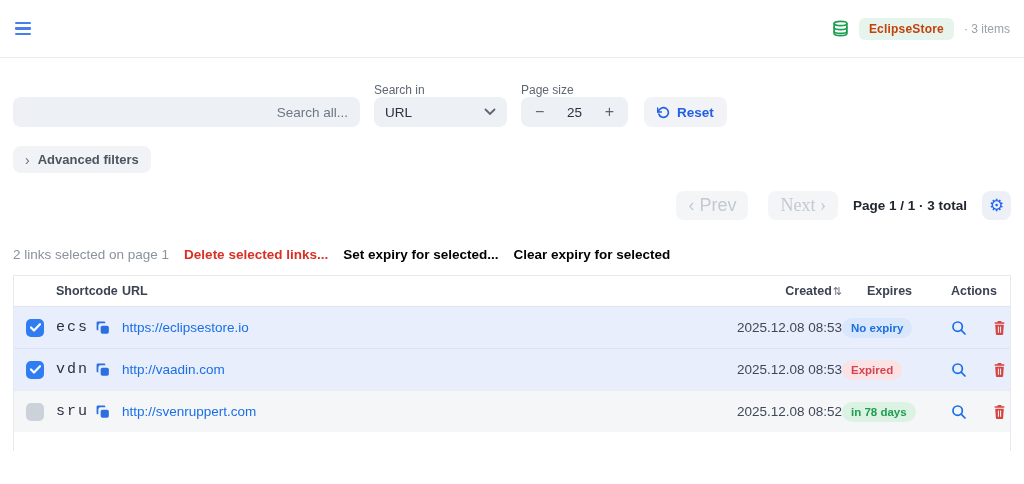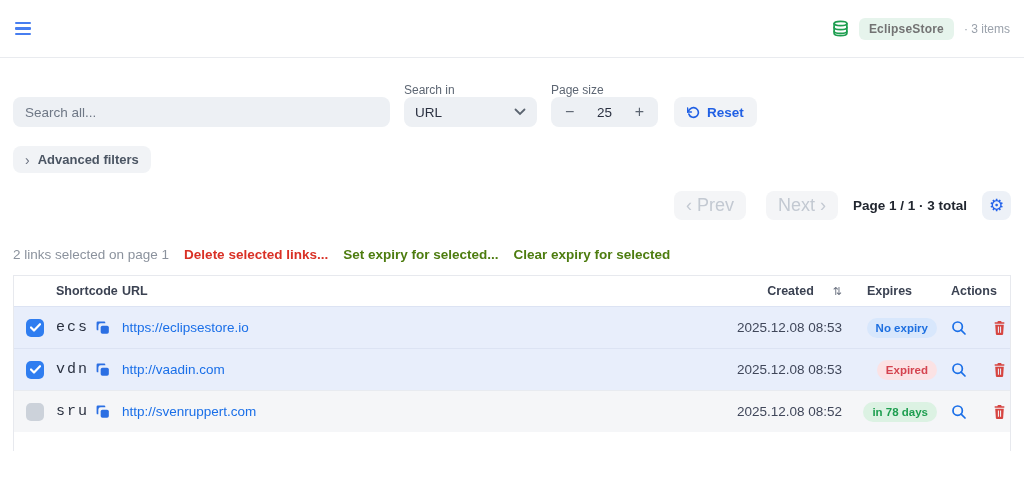--- a/index.html
+++ b/index.html
@@ -7,34 +7,34 @@
     font-family:"Liberation Sans", sans-serif; color:#252b37; }
 
   
   .topbar { height:58px; display:flex; align-items:center; justify-content:space-between;
     padding:0 14px 0 15px; border-bottom:1px solid #e9ebef; background:#fff; }
   .menu-btn { width:26px; height:26px; display:flex; flex-direction:column; justify-content:center;
     gap:3px; cursor:pointer; background:none; border:none; }
   .menu-btn .bar { width:16px; height:2.6px; background:#477ef0; border-radius:1px; }
   .topbar-right { display:flex; align-items:center; gap:10px; }
   .db-icon { width:17px; height:17px; display:block; }
-  .store-badge { background:#e6f4ec; color:#737373; font-size:12px; font-weight:700;
+  .store-badge { background:#e6f4ec; color:#c2410c; font-size:12px; font-weight:700;
     padding:4px 10px; border-radius:6px; letter-spacing:.2px; }
   .items-count { color:#9aa1ab; font-size:12px; }
 
   
   .content { padding:0 13px; }
   .page-title { margin-top:18px; font-size:20.5px; font-weight:700; color:#23293a; }
 
   
   .filter-row { margin-top:25px; display:flex; align-items:flex-end; gap:14px; }
   .field label { display:block; font-size:12px; color:#5d6673; margin-bottom:0; }
   .control { height:30px; background:#edf0f4; border:none; border-radius:8px; font-size:13.5px; }
-  .search-input { width:377px; padding:0 12px; color:#8b5cf6; outline:none;
-    font-family:"Liberation Sans", sans-serif; }
+  .search-input { width:347px; padding:0 12px; color:#8b5cf6; outline:none;
+    font-family:"Liberation Sans", sans-serif;text-align:right; }
   .search-input::placeholder { color:#6e7785; opacity:1; }
   .select { width:133px; display:flex; align-items:center; justify-content:space-between;
     padding:0 11px; cursor:pointer; }
   .select .val { color:#2a3040; font-weight:500; }
   .chev-down { width:12px; height:8px; }
   .stepper { width:107px; display:flex; align-items:center; justify-content:space-between;
     padding:0 12px; }
   .stepper .sbtn { background:none; border:none; font-size:16px; color:#5b6470; cursor:pointer;
     line-height:1; padding:0 2px; font-family:"Liberation Sans", sans-serif; }
   .stepper .sval { color:#2a3040; font-size:13.5px; }
@@ -46,59 +46,59 @@
   
   .adv-btn { margin-top:19px; height:27px; background:#f1f3f6; border:none; border-radius:8px;
     display:inline-flex; align-items:center; gap:8px; padding:0 12px; cursor:pointer;
     color:#4b5563; font-size:13px; font-weight:600; font-family:"Liberation Sans", sans-serif; }
   .adv-btn .chev { color:#6b7280; font-size:14px; font-weight:400; }
 
   
   .pagination { margin-top:18px; display:flex; align-items:center; justify-content:flex-end; gap:15px; }
   .page-btn { height:29px; padding:0 12px; background:#f4f5f7; border:none; border-radius:8px;
     color:#c3c9d2; font-size:18px; font-family:"Liberation Sans", sans-serif; }
-  .page-btn.next { margin-left:5px; }
+  .page-btn.next { margin-left:5px;font-family:Liberation Serif, serif; }
   .page-status { color:#21262f; font-size:13.5px; font-weight:700; }
   .gear-btn { width:29px; height:29px; background:#edf1f7; border:none; border-radius:8px;
     display:flex; align-items:center; justify-content:center; cursor:pointer; }
   .gear-glyph { color:#2563eb; font-size:17px; line-height:1; }
 
   
   .selection-row { margin-top:27px; display:flex; align-items:center; gap:15px; font-size:13.5px; }
   .sel-info { color:#8b929d; }
   .link-action { background:none; border:none; cursor:pointer; font-size:13.5px; font-weight:600;
     font-family:"Liberation Sans", sans-serif; padding:0; }
   .link-action.danger { color:#d93025; }
-  .link-action.blue { color:#4d7c0f; }
+  .link-action.blue { color:#000000; }
 
   
   .table { margin-top:13px; border:1px solid #e7e9ee; border-bottom:none; height:176px;
     overflow:hidden; background:#fff; }
   .trow { display:grid; grid-template-columns:42px 40px 26px 1fr 130px 95px 73px;
     align-items:center; }
   .thead { height:30px; font-size:12.5px; font-weight:700; color:#3b4252; background:#fff; }
-  .th-created { display:flex; align-items:center; justify-content:flex-end; gap:19px; cursor:pointer; }
+  .th-created { display:flex; align-items:center; justify-content:flex-end; gap:1px; cursor:pointer; }
   .sort-glyph { color:#6b7280; font-size:11px; font-weight:400; }
   .th-expires { text-align:center; }
   .th-actions { padding-left:14px; }
   .drow { height:42px; font-size:13.5px; border-top:1px solid rgba(120,140,180,.10); }
   .drow.selected { background:#e8eefb; }
   .drow.plain { background:#f5f6f8; }
   .cell-check { display:flex; justify-content:center; }
   .checkbox { width:18px; height:18px; border-radius:5px; border:none; display:flex;
     align-items:center; justify-content:center; cursor:pointer; }
   .checkbox.checked { background:#2f7df0; }
   .checkbox.unchecked { background:#ccd2da; }
   .shortcode { font-family:"Liberation Mono","DejaVu Sans Mono",monospace; font-size:15px;
     color:#2a3140; letter-spacing:2px; }
   .copy-btn { background:none; border:none; cursor:pointer; display:flex; align-items:center; padding:0; }
   .copy-icon { width:14px; height:14px; }
   .url-link { color:#1a6fe8; text-decoration:none; font-size:13.5px; }
   .created-cell { text-align:right; color:#40475a; }
-  .expires-cell { display:flex; justify-content:flex-end;padding-left:22px; }
+  .expires-cell { display:flex; justify-content:flex-start; }
   .badge { font-size:11.5px; font-weight:700; padding:4px 9px; border-radius:11px; white-space:nowrap; }
   .badge-blue  { background:#d8e7fc; color:#1d6fe0; }
   .badge-red   { background:#fbe2e4; color:#d4434f; }
   .badge-green { background:#dcf2e3; color:#1e9e50; }
   .actions-cell { display:flex; align-items:center; gap:26px; padding-left:14px; }
   .icon-btn { background:none; border:none; cursor:pointer; padding:0; display:flex; }
   .search-row-icon { width:16px; height:16px; }
   .trash-icon { width:13px; height:15px; }
 </style>
 </head>

